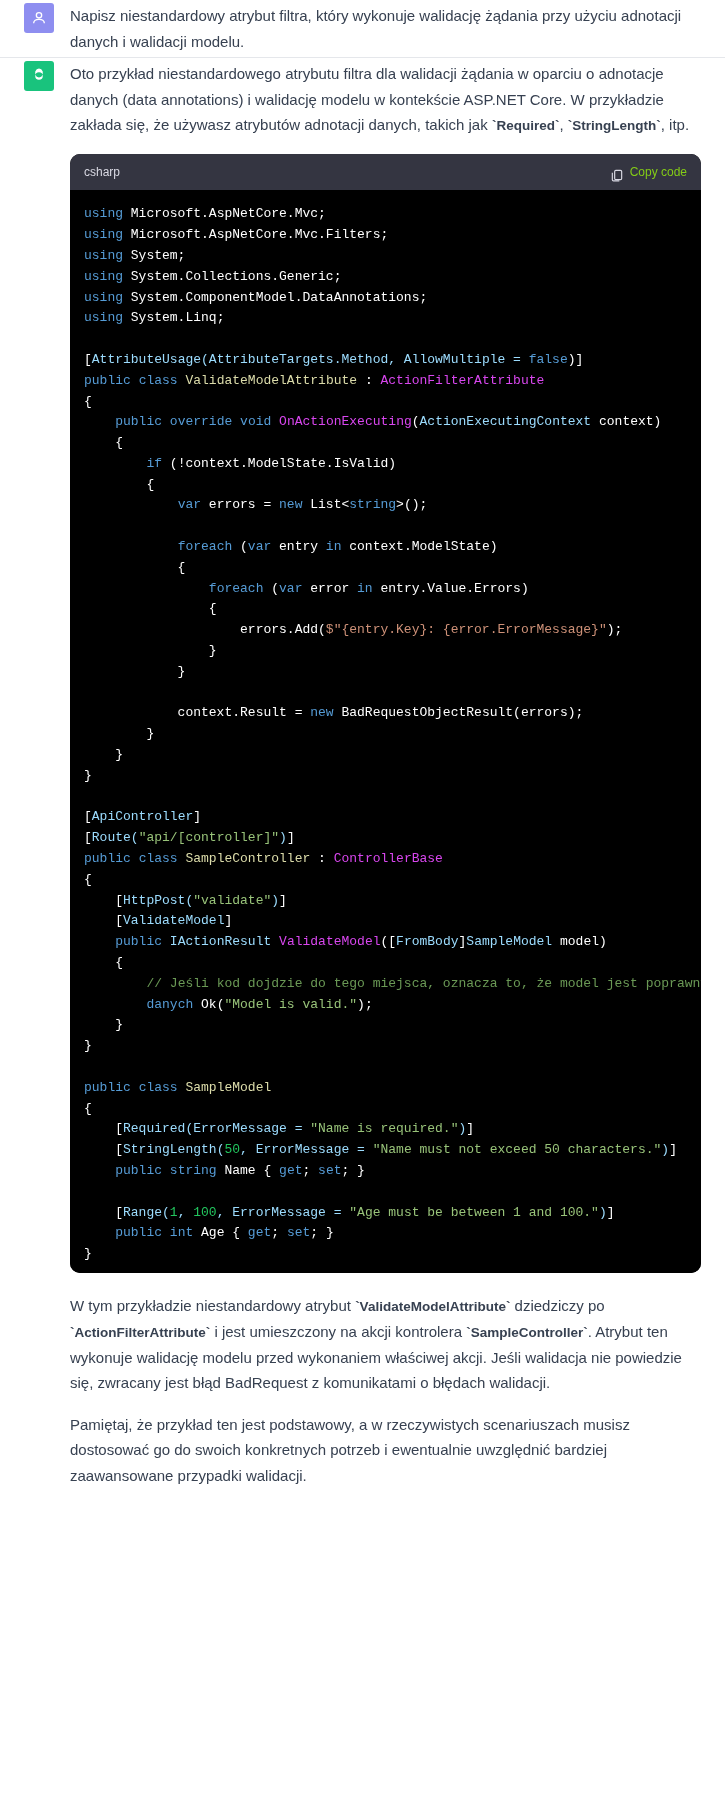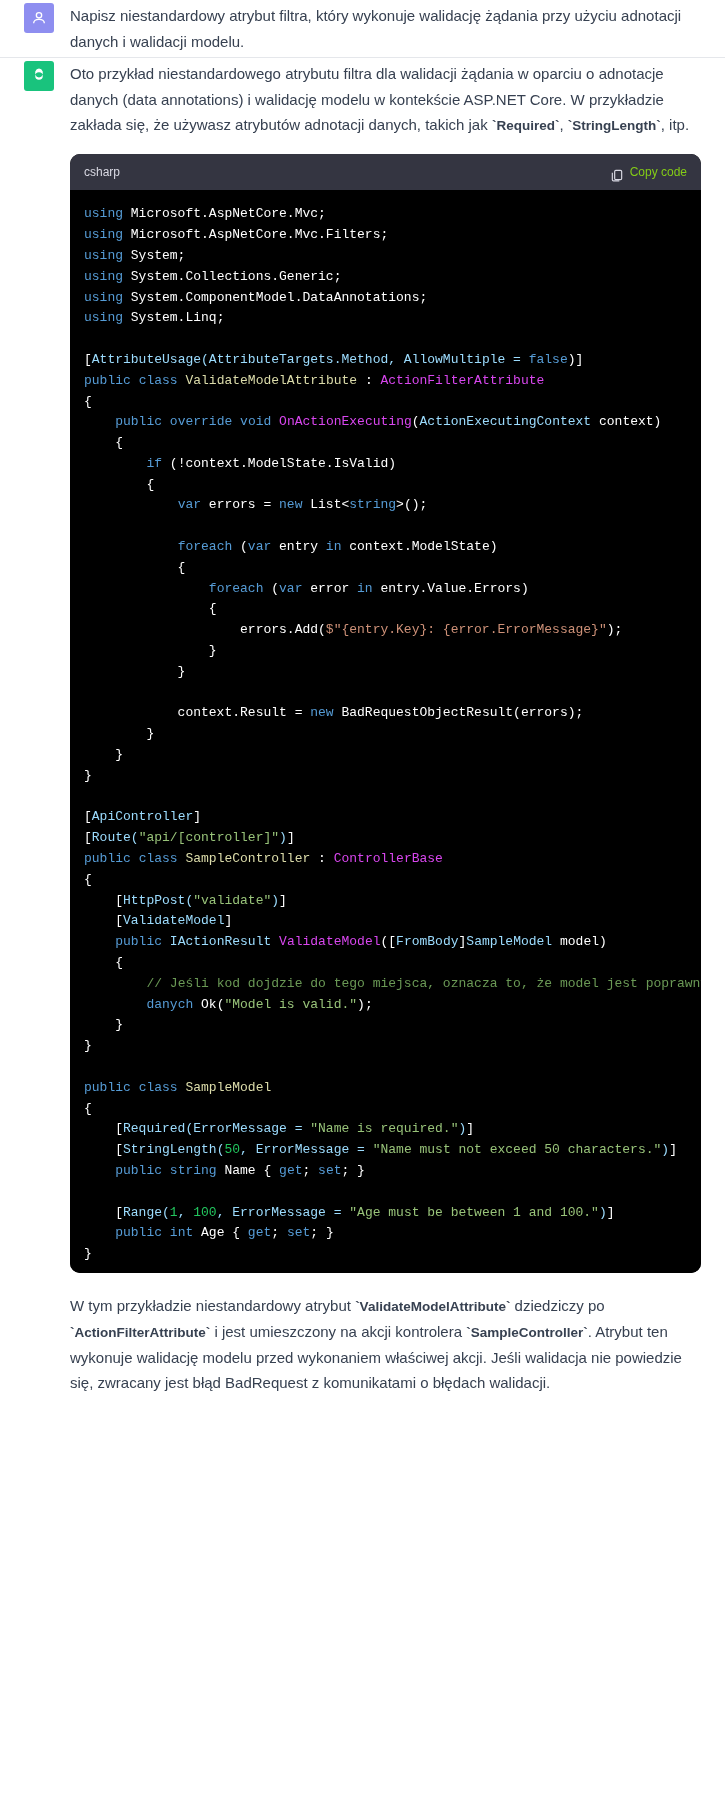--- a/index.html
+++ b/index.html
@@ -166,14 +166,15 @@
 
     [<span class="attr">Range(</span><span class="num">1</span><span class="attr">, </span><span class="num">100</span><span class="attr">, ErrorMessage = </span><span class="str">"Age must be between 1 and 100."</span><span class="attr">)</span>]
     <span class="kw">public</span> <span class="kw">int</span> Age { <span class="kw">get</span>; <span class="kw">set</span>; }
 }</div>
     </div>
 
     <p>
       <span>W tym przykładzie niestandardowy atrybut </span><span class="inline-code">`ValidateModelAttribute`</span><span> dziedziczy po </span><span class="inline-code">`ActionFilterAttribute`</span><span> i jest umieszczony na akcji kontrolera </span><span class="inline-code">`SampleController`</span><span>. Atrybut ten wykonuje walidację modelu przed wykonaniem właściwej akcji. Jeśli walidacja nie powiedzie się, zwracany jest błąd BadRequest z komunikatami o błędach walidacji.</span>
     </p>
 
+    <p>Pamiętaj, że przykład ten jest podstawowy, a w rzeczywistych scenariuszach musisz dostosować go do swoich konkretnych potrzeb i ewentualnie uwzględnić bardziej zaawansowane przypadki walidacji.</p>
   </div>
 </div>
 
 </body></html>

